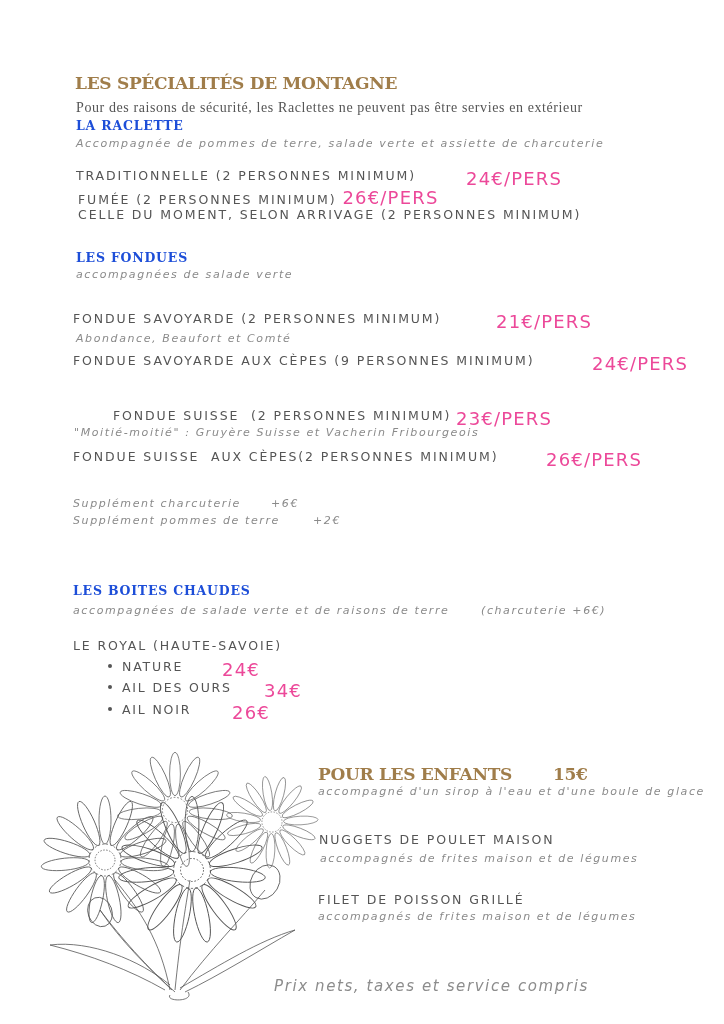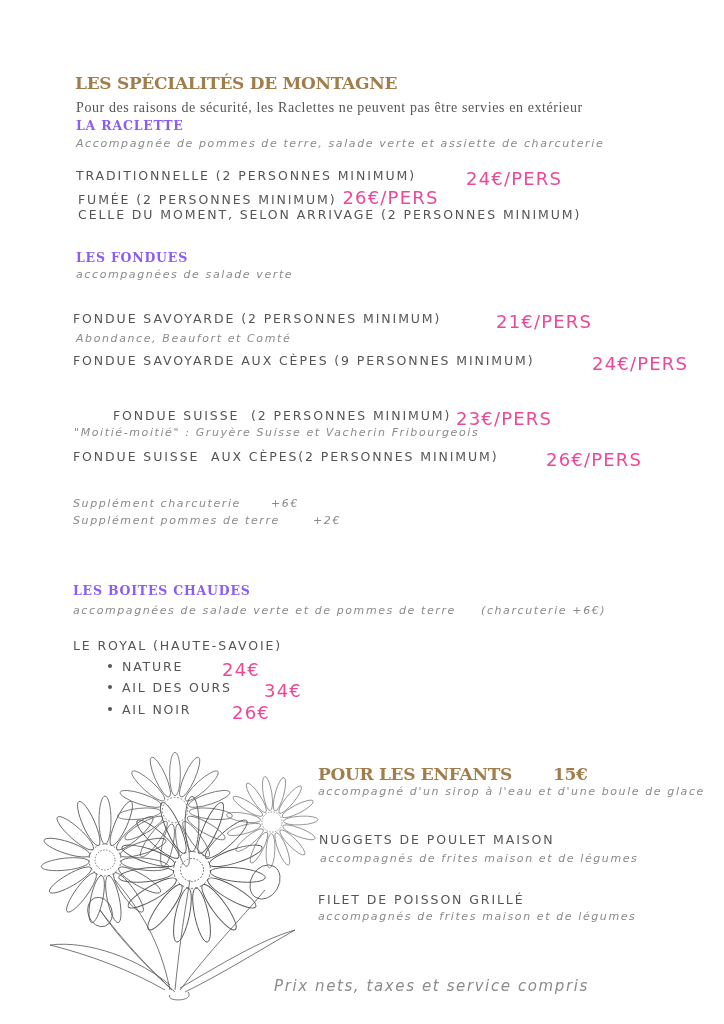--- a/index.html
+++ b/index.html
@@ -10,21 +10,21 @@
 
     .title-gold {
       font-family: "DejaVu Serif", serif; font-weight: bold; color: #a07d4a;
       font-size: 17px; letter-spacing: -0.3px;
     }
     .notice {
       font-family: "Liberation Serif", serif; font-size: 14px; color: #555;
       letter-spacing: 0.6px;
     }
     .sub-head {
-      font-family: "DejaVu Serif", serif; font-weight: bold; color: #8b5cf6;
+      font-family: "DejaVu Serif", serif; font-weight: bold; color: #1d4ed8;
       font-size: 12.5px; letter-spacing: 0.8px;
     }
     .italic-desc {
       font-family: "DejaVu Sans", sans-serif; font-style: italic; font-weight: 200;
       color: #8a8a8a; font-size: 11px; letter-spacing: 1.6px;
     }
     .item {
       font-family: "DejaVu Sans", sans-serif; font-size: 12.5px; color: #555;
       letter-spacing: 1.9px; font-weight: normal;
     }
@@ -79,21 +79,21 @@
 
 <div class="abs item" style="left:73px; top:449px; white-space:pre;">FONDUE SUISSE  AUX CÈPES(2 PERSONNES MINIMUM)</div>
 <div class="abs price" style="left:546px; top:449px;">26€/PERS</div>
 
 <div class="abs italic-desc" style="left:73px; top:497px;">Supplément charcuterie</div>
 <div class="abs italic-desc" style="left:271px; top:497px;">+6€</div>
 <div class="abs italic-desc" style="left:73px; top:514px;">Supplément pommes de terre</div>
 <div class="abs italic-desc" style="left:313px; top:514px;">+2€</div>
 
 <div class="abs sub-head" style="left:73px; top:583px;">LES BOITES CHAUDES</div>
-<div class="abs italic-desc" style="left:73px; top:604px;">accompagnées de salade verte et de pommes de terre</div>
+<div class="abs italic-desc" style="left:73px; top:604px;">accompagnées de salade verte et de raisons de terre</div>
 <div class="abs italic-desc" style="left:481px; top:604px;">(charcuterie +6€)</div>
 
 <div class="abs item" style="left:73px; top:638px;">LE ROYAL (HAUTE-SAVOIE)</div>
 
 <div class="abs bullet-row" style="left:108px; top:659px;">
   <span class="bullet-dot"></span><span>NATURE</span>
 </div>
 <div class="abs price" style="left:222px; top:659px;">24€</div>
 
 <div class="abs bullet-row" style="left:108px; top:680px;">

